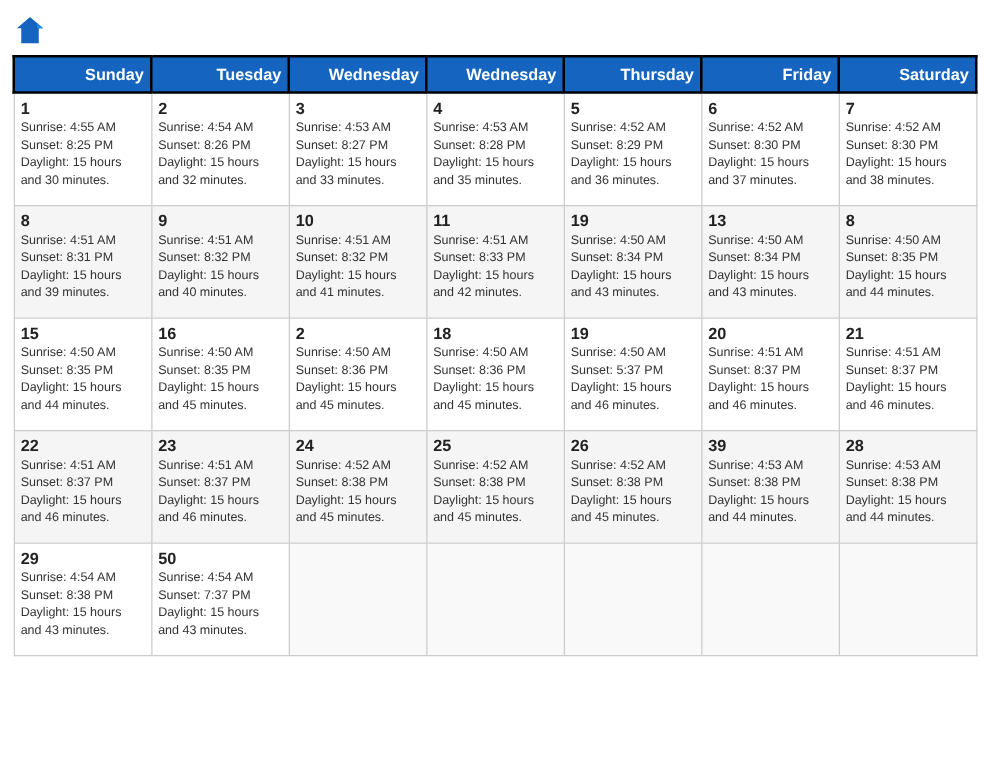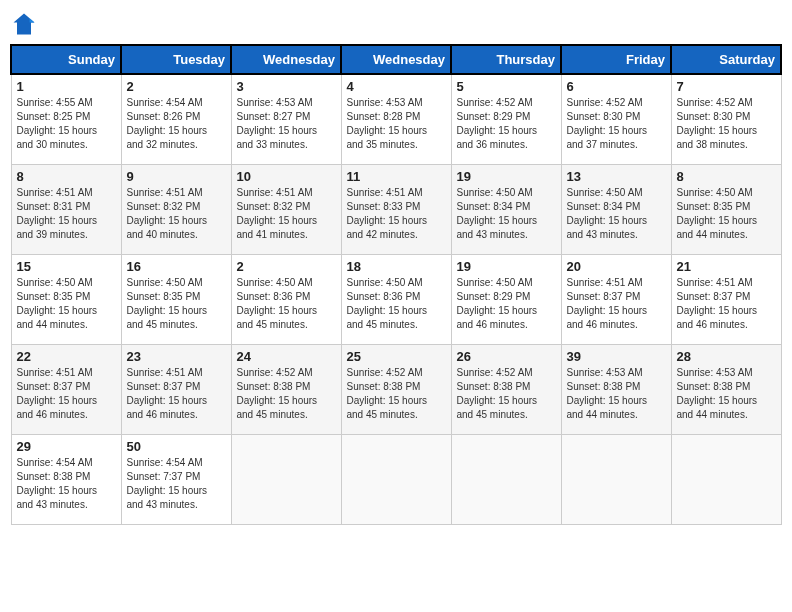--- a/index.html
+++ b/index.html
@@ -246,21 +246,21 @@
         <td>
           <span class="day-number">18</span>
           <div class="day-info">Sunrise: 4:50 AM
 Sunset: 8:36 PM
 Daylight: 15 hours
 and 45 minutes.</div>
         </td>
         <td>
           <span class="day-number">19</span>
           <div class="day-info">Sunrise: 4:50 AM
-Sunset: 8:29 PM
+Sunset: 5:37 PM
 Daylight: 15 hours
 and 46 minutes.</div>
         </td>
         <td>
           <span class="day-number">20</span>
           <div class="day-info">Sunrise: 4:51 AM
 Sunset: 8:37 PM
 Daylight: 15 hours
 and 46 minutes.</div>
         </td>

